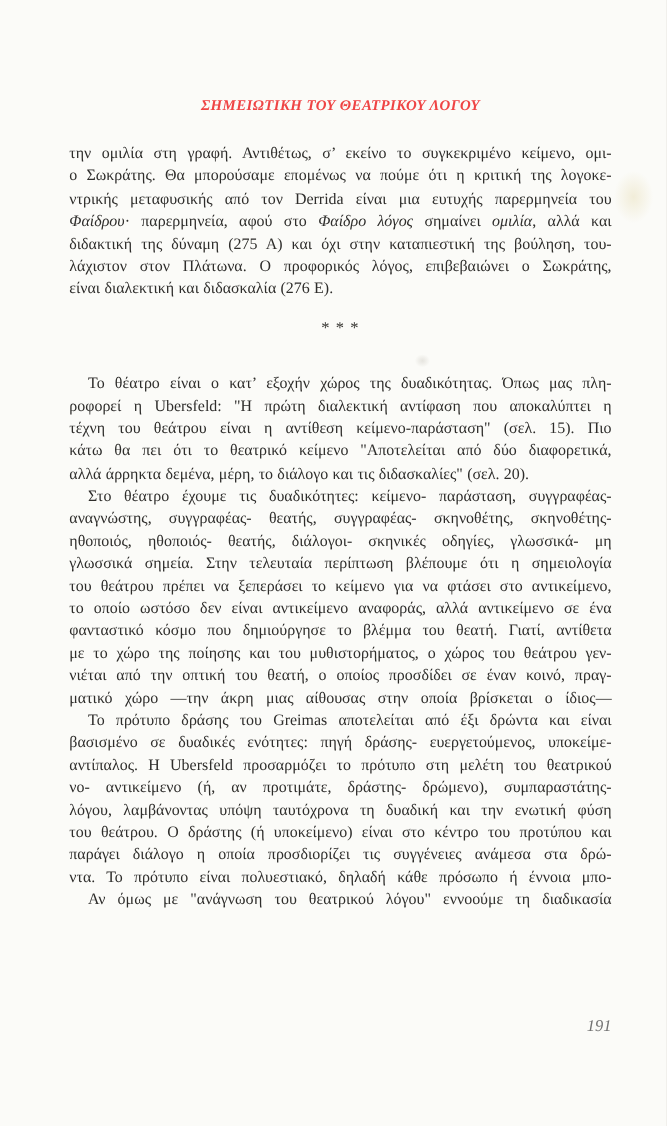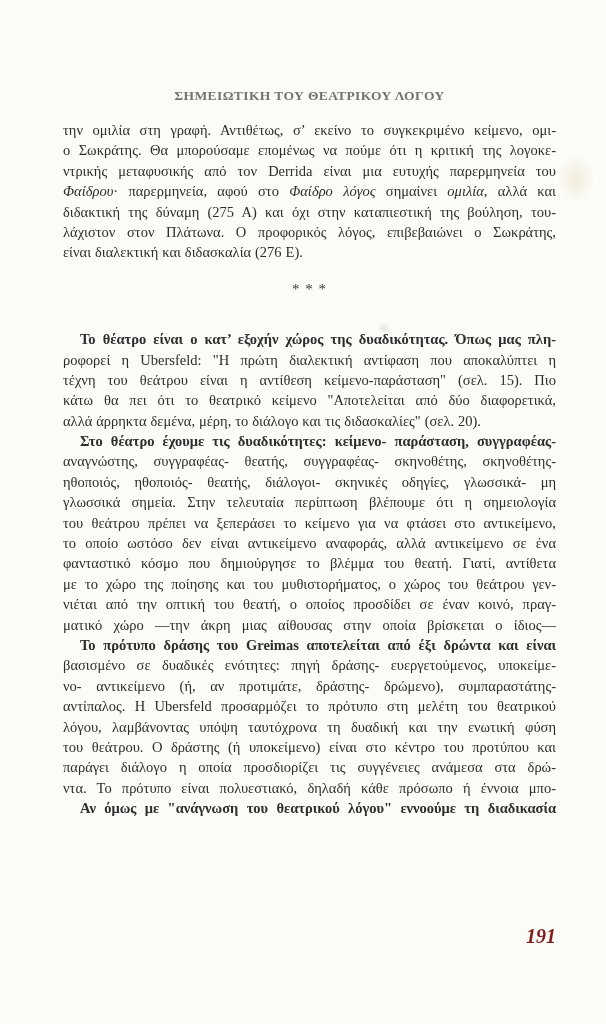--- a/index.html
+++ b/index.html
@@ -12,63 +12,63 @@
     font-family: "Liberation Serif", "DejaVu Serif", serif;
     color: #2e2d2b;
     overflow: hidden;
   }
   .running-header {
     position: absolute;
     left: 63px;
     top: 88px;
     width: 493px;
     text-align: center;
+    font-style: italic;
     font-weight: 700;
     font-size: 13.5px;
     letter-spacing: 0.4px;
-    color: #737373;
+    color: #ef4444;
   }
   .text-block {
     position: absolute;
     left: 63px;
-    top: 120px;
+    top: 130px;
     width: 493px;
   }
   .tline {
     height: 20.4px;
     line-height: 20.4px;
     font-size: 14.5px;
     text-align: justify;
     text-align-last: justify;
     word-spacing: 0.02em;
     white-space: normal;
   }
   .tline.final { text-align-last: left; }
-  .tline.indent { text-indent: 17px; font-weight: bold; }
+  .tline.indent { text-indent: 17px; }
   .tline .it { font-style: italic; }
   .sep {
     margin-top: 16px;
     margin-bottom: 30px;
     height: 20.4px;
     line-height: 20.4px;
     text-align: center;
     font-size: 15px;
     letter-spacing: 1px;
     color: #3a3935;
   }
   .page-number {
     position: absolute;
     top: 925px;
     left: 63px;
     width: 493px;
     text-align: right;
     font-style: italic;
-    font-size: 20px;
-    color: #7f1d1d;
-    font-weight: bold;
+    font-size: 15px;
+    color: #737373;
   }
   .smudge-a {
     position: absolute;
     left: 558px; top: 155px;
     width: 36px; height: 48px;
     background: radial-gradient(ellipse at center, rgba(226,214,165,0.38), rgba(226,214,165,0) 70%);
     pointer-events: none;
   }
   .smudge-b {
     position: absolute;
@@ -103,22 +103,22 @@
       <div class="tline"><span>ηθοποιός, ηθοποιός- θεατής, διάλογοι- σκηνικές οδηγίες, γλωσσικά- μη</span></div>
       <div class="tline"><span>γλωσσικά σημεία. Στην τελευταία περίπτωση βλέπουμε ότι η σημειολογία</span></div>
       <div class="tline"><span>του θεάτρου πρέπει να ξεπεράσει το κείμενο για να φτάσει στο αντικείμενο,</span></div>
       <div class="tline"><span>το οποίο ωστόσο δεν είναι αντικείμενο αναφοράς, αλλά αντικείμενο σε ένα</span></div>
       <div class="tline"><span>φανταστικό κόσμο που δημιούργησε το βλέμμα του θεατή. Γιατί, αντίθετα</span></div>
       <div class="tline"><span>με το χώρο της ποίησης και του μυθιστορήματος, ο χώρος του θεάτρου γεν-</span></div>
       <div class="tline"><span>νιέται από την οπτική του θεατή, ο οποίος προσδίδει σε έναν κοινό, πραγ-</span></div>
       <div class="tline"><span>ματικό χώρο —την άκρη μιας αίθουσας στην οποία βρίσκεται ο ίδιος—</span></div>
       <div class="tline indent"><span>Το πρότυπο δράσης του Greimas αποτελείται από έξι δρώντα και είναι</span></div>
       <div class="tline"><span>βασισμένο σε δυαδικές ενότητες: πηγή δράσης- ευεργετούμενος, υποκείμε-</span></div>
+      <div class="tline"><span>αντίπαλος. Η Ubersfeld προσαρμόζει το πρότυπο στη μελέτη του θεατρικού</span></div>
       <div class="tline"><span>νο- αντικείμενο (ή, αν προτιμάτε, δράστης- δρώμενο), συμπαραστάτης-</span></div>
-      <div class="tline"><span>αντίπαλος. Η Ubersfeld προσαρμόζει το πρότυπο στη μελέτη του θεατρικού</span></div>
       <div class="tline"><span>λόγου, λαμβάνοντας υπόψη ταυτόχρονα τη δυαδική και την ενωτική φύση</span></div>
       <div class="tline"><span>του θεάτρου. Ο δράστης (ή υποκείμενο) είναι στο κέντρο του προτύπου και</span></div>
       <div class="tline"><span>παράγει διάλογο η οποία προσδιορίζει τις συγγένειες ανάμεσα στα δρώ-</span></div>
       <div class="tline"><span>ντα. Το πρότυπο είναι πολυεστιακό, δηλαδή κάθε πρόσωπο ή έννοια μπο-</span></div>
       <div class="tline indent"><span>Αν όμως με "ανάγνωση του θεατρικού λόγου" εννοούμε τη διαδικασία</span></div>
     </div>
 
   <div class="page-number">191</div>
 
   <div class="smudge-a"></div>

